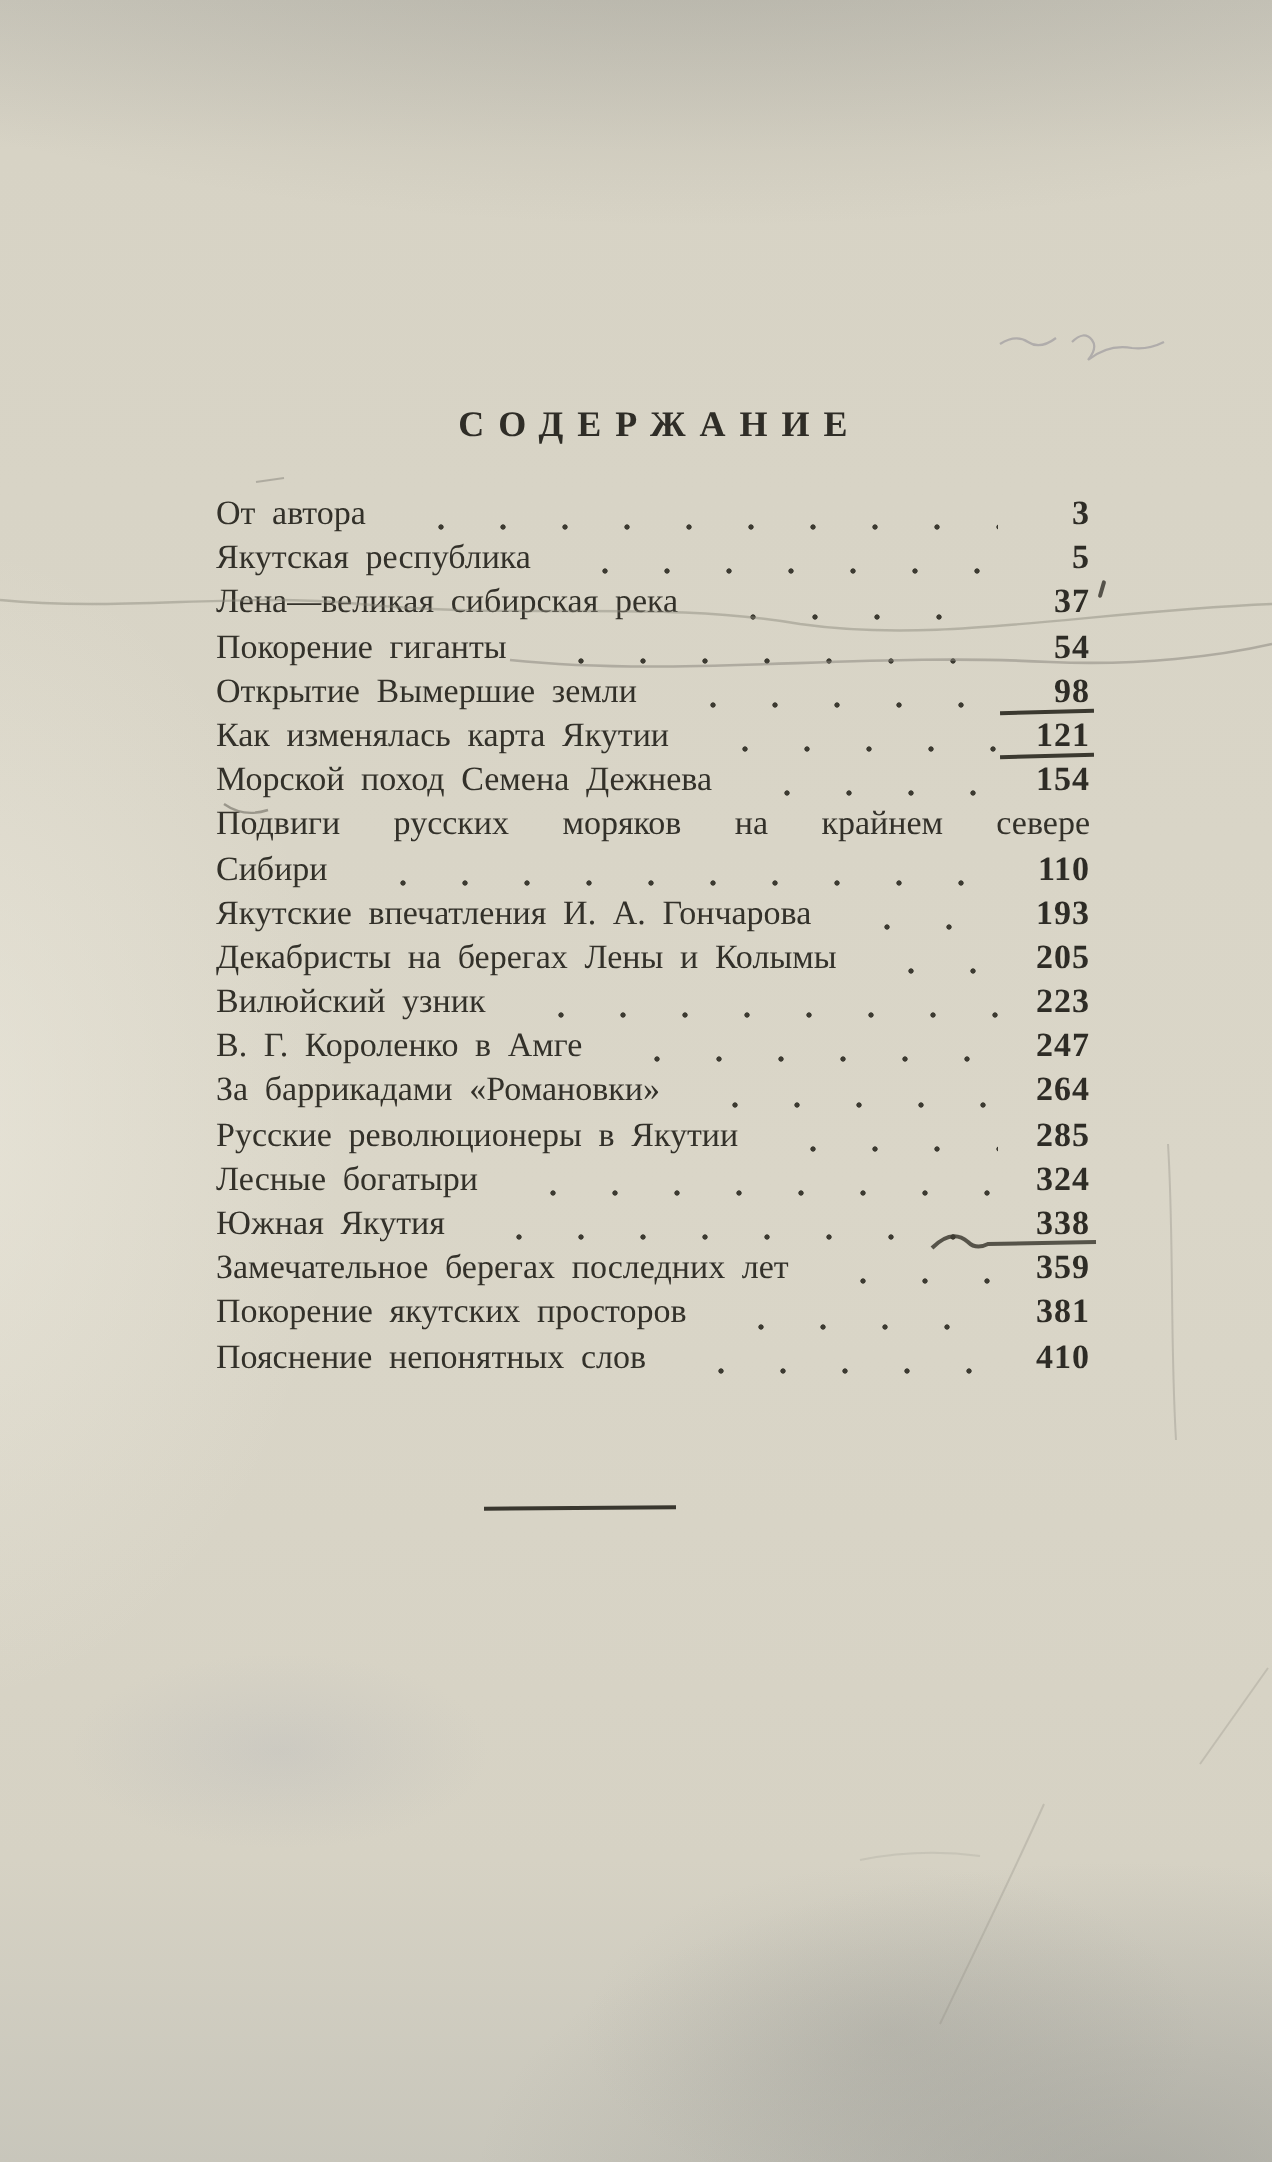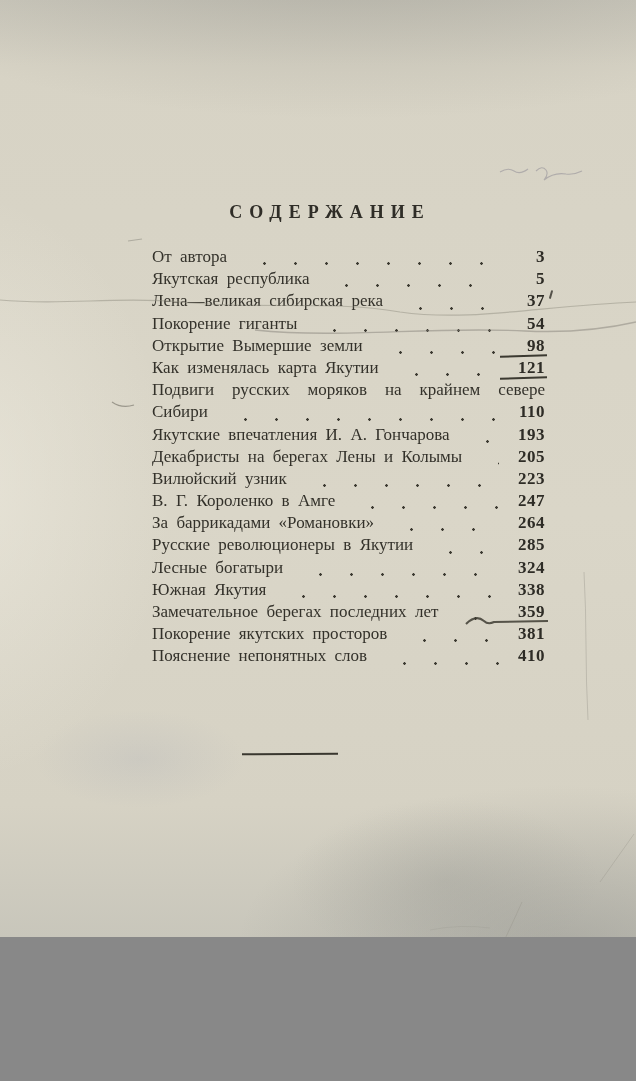--- a/index.html
+++ b/index.html
@@ -1,19 +1,19 @@
 <!DOCTYPE html>
 <html><head>
 <meta charset="utf-8">
 <style>
   html, body { margin: 0; padding: 0; background: #888; }
   .scan-page {
     position: relative;
     width: 636px;
-    height: 937px;
+    height: 1081px;
     margin: 0 auto;
     overflow: hidden;
     background-color: #d8d4c6;
     background-image:
       radial-gradient(ellipse 520px 260px at 88% 101%, rgba(118,120,118,0.34), transparent 62%),
       radial-gradient(ellipse 760px 230px at 55% -4%, rgba(112,112,106,0.26), transparent 68%),
       radial-gradient(ellipse 300px 420px at -6% 52%, rgba(240,237,226,0.55), transparent 70%),
       radial-gradient(ellipse 150px 70px at 22% 81%, rgba(150,156,175,0.16), transparent 70%),
       radial-gradient(ellipse 220px 120px at 70% 94%, rgba(130,132,128,0.18), transparent 70%),
       linear-gradient(180deg, #ccc9bd 0%, #d7d3c5 7%, #dad6c8 55%, #d6d2c4 86%, #c8c6bb 100%);
@@ -40,21 +40,20 @@
   .toc-row {
     display: flex;
     align-items: baseline;
     height: 22.2px;
     font-size: 17px;
     white-space: nowrap;
   }
   .toc-row .t {
     word-spacing: 0.24em;
     color: #33312a;
-    margin-left: 44px;
   }
   .toc-row.full .t {
     flex: 1;
     text-align: justify;
     text-align-last: justify;
   }
   .leader {
     flex: 1;
     align-self: flex-end;
     height: 5px;
@@ -145,20 +144,25 @@
     <span class="leader"></span>
     <span class="pg u">98</span>
   </div>
 
   <div class="toc-row">
     <span class="t">Как изменялась карта Якутии</span>
     <span class="leader"></span>
     <span class="pg u">121</span>
   </div>
 
+  <div class="toc-row">
+    <span class="t">Морской поход Семена Дежнева</span>
+    <span class="leader"></span>
+    <span class="pg">154</span>
+  </div>
 
   <div class="toc-row full">
     <span class="t">Подвиги русских моряков на крайнем севере</span>
 
   </div>
 
   <div class="toc-row">
     <span class="t">Сибири</span>
     <span class="leader"></span>
     <span class="pg">110</span>

